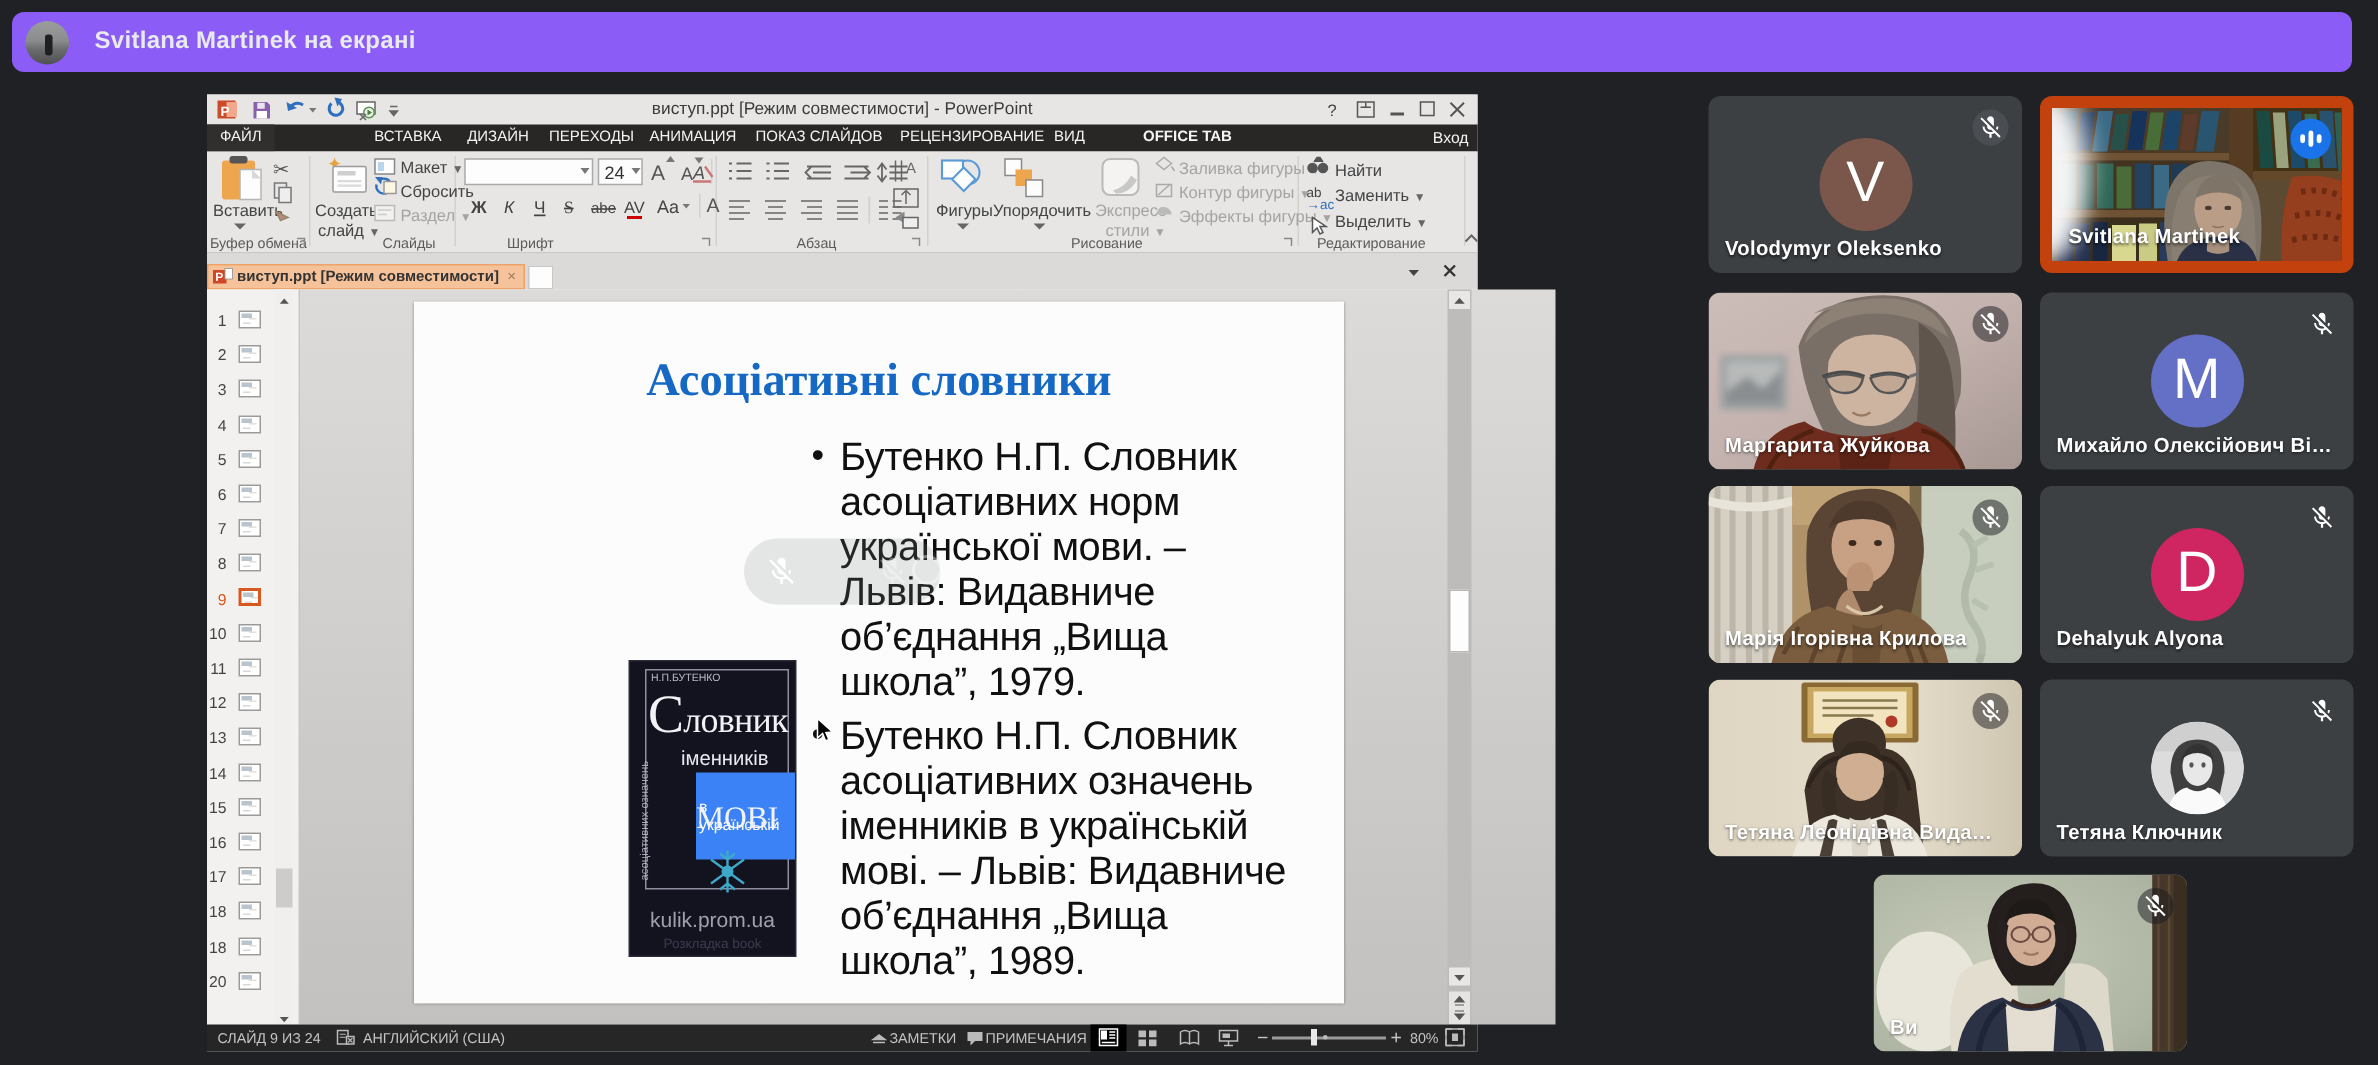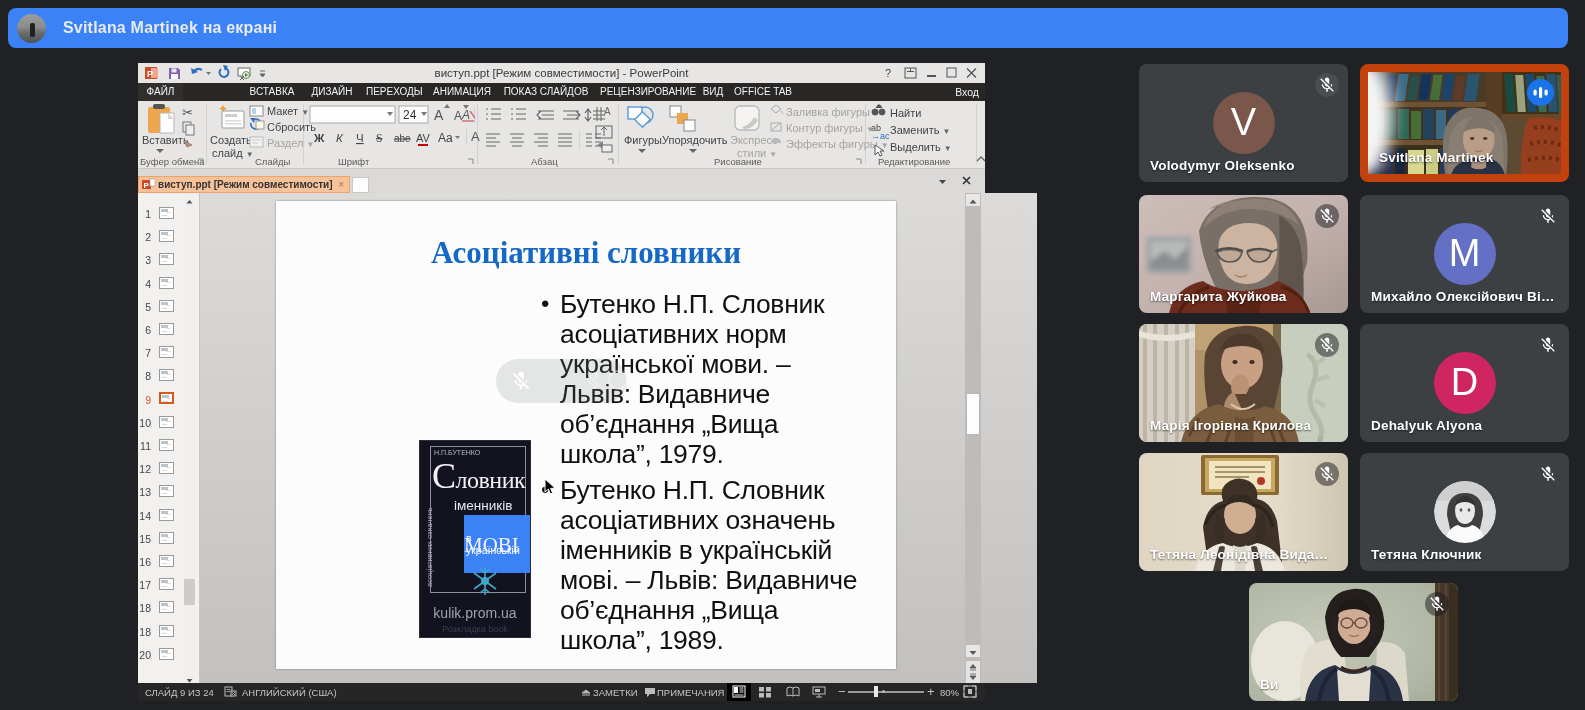--- a/index.html
+++ b/index.html
@@ -1,21 +1,21 @@
 <!DOCTYPE html>
 <html><head>
 <meta charset="utf-8">
 <style>
 * { margin:0; padding:0; box-sizing:border-box; }
 html,body { width:1585px; height:710px; background:#202124; overflow:hidden; }
 body { font-family:"Liberation Sans", sans-serif; position:relative; }
 .abs { position:absolute; }
 
 
-#topbar { left:8px; top:8px; width:1560px; height:40px; background:#3b82f6; border-radius:8px; }
+#topbar { left:8px; top:8px; width:1560px; height:40px; background:#8b5cf6; border-radius:8px; }
 #topbar .ava { position:absolute; left:9px; top:6px; width:29px; height:29px; border-radius:50%;
   background:linear-gradient(#9a9c9e 0%, #8a8c8e 45%, #6a6c6e 65%, #4e5052 100%); overflow:hidden;}
 #topbar .ava .fig { position:absolute; left:12.5px; top:9px; width:5px; height:14px; background:#202022; border-radius:2px;}
 #topbar .t { position:absolute; left:55px; top:11px; color:#e8eaed; font-size:16px; font-weight:bold; letter-spacing:.2px;}
 
 
 #ppt { left:138px; top:63px; width:847px; height:638px; background:#e7e6e5; font-family:"Liberation Sans", sans-serif;}
 #ttl { left:0; top:0; width:847px; height:20px; background:#e7e6e5; }
 #ttl .name { position:absolute; left:0; right:0; top:4px; text-align:center; font-size:11.5px; color:#3b3b3b;}
 #tabs { left:0; top:20px; width:847px; height:18px; background:#282726; }
@@ -105,21 +105,21 @@
   <div id="tabs" class="abs">
     <div class="tab file" style="left:0px; width:45px; text-align:center; background:#302f2e;">ФАЙЛ</div>
     <div class="tab active" style="left:48px; width:56px; text-align:center; font-weight:bold;">ГЛАВНАЯ</div>
     <div class="tab" style="left:110px; width:48px; text-align:center;">ВСТАВКА</div>
     <div class="tab" style="left:170px; width:48px; text-align:center;">ДИЗАЙН</div>
     <div class="tab" style="left:228px; width:56px; text-align:center;">ПЕРЕХОДЫ</div>
     <div class="tab" style="left:295px; width:56px; text-align:center;">АНИМАЦИЯ</div>
     <div class="tab" style="left:362px; width:92px; text-align:center;">ПОКАЗ СЛАЙДОВ</div>
     <div class="tab" style="left:462px; width:88px; text-align:center;">РЕЦЕНЗИРОВАНИЕ</div>
     <div class="tab" style="left:558px; width:34px; text-align:center;">ВИД</div>
-    <div class="tab" style="left:596px; width:58px; text-align:left;">OFFICE TAB</div>
+    <div class="tab" style="left:624px; width:58px; text-align:left;font-weight:bold;">OFFICE TAB</div>
     <div class="tab" style="right:6px; font-size:10.5px;">Вход</div>
   </div>
   <div id="ribbon" class="abs">
   <svg width="847" height="68" font-family="Liberation Sans" style="position:absolute;left:0;top:0">
 
     <g stroke="#d2d1cf">
           <path d="M68.5 3 v60"></path>
           <path d="M165.5 3 v60"></path>
           <path d="M339.5 3 v60"></path>
           <path d="M480.5 3 v60"></path>

